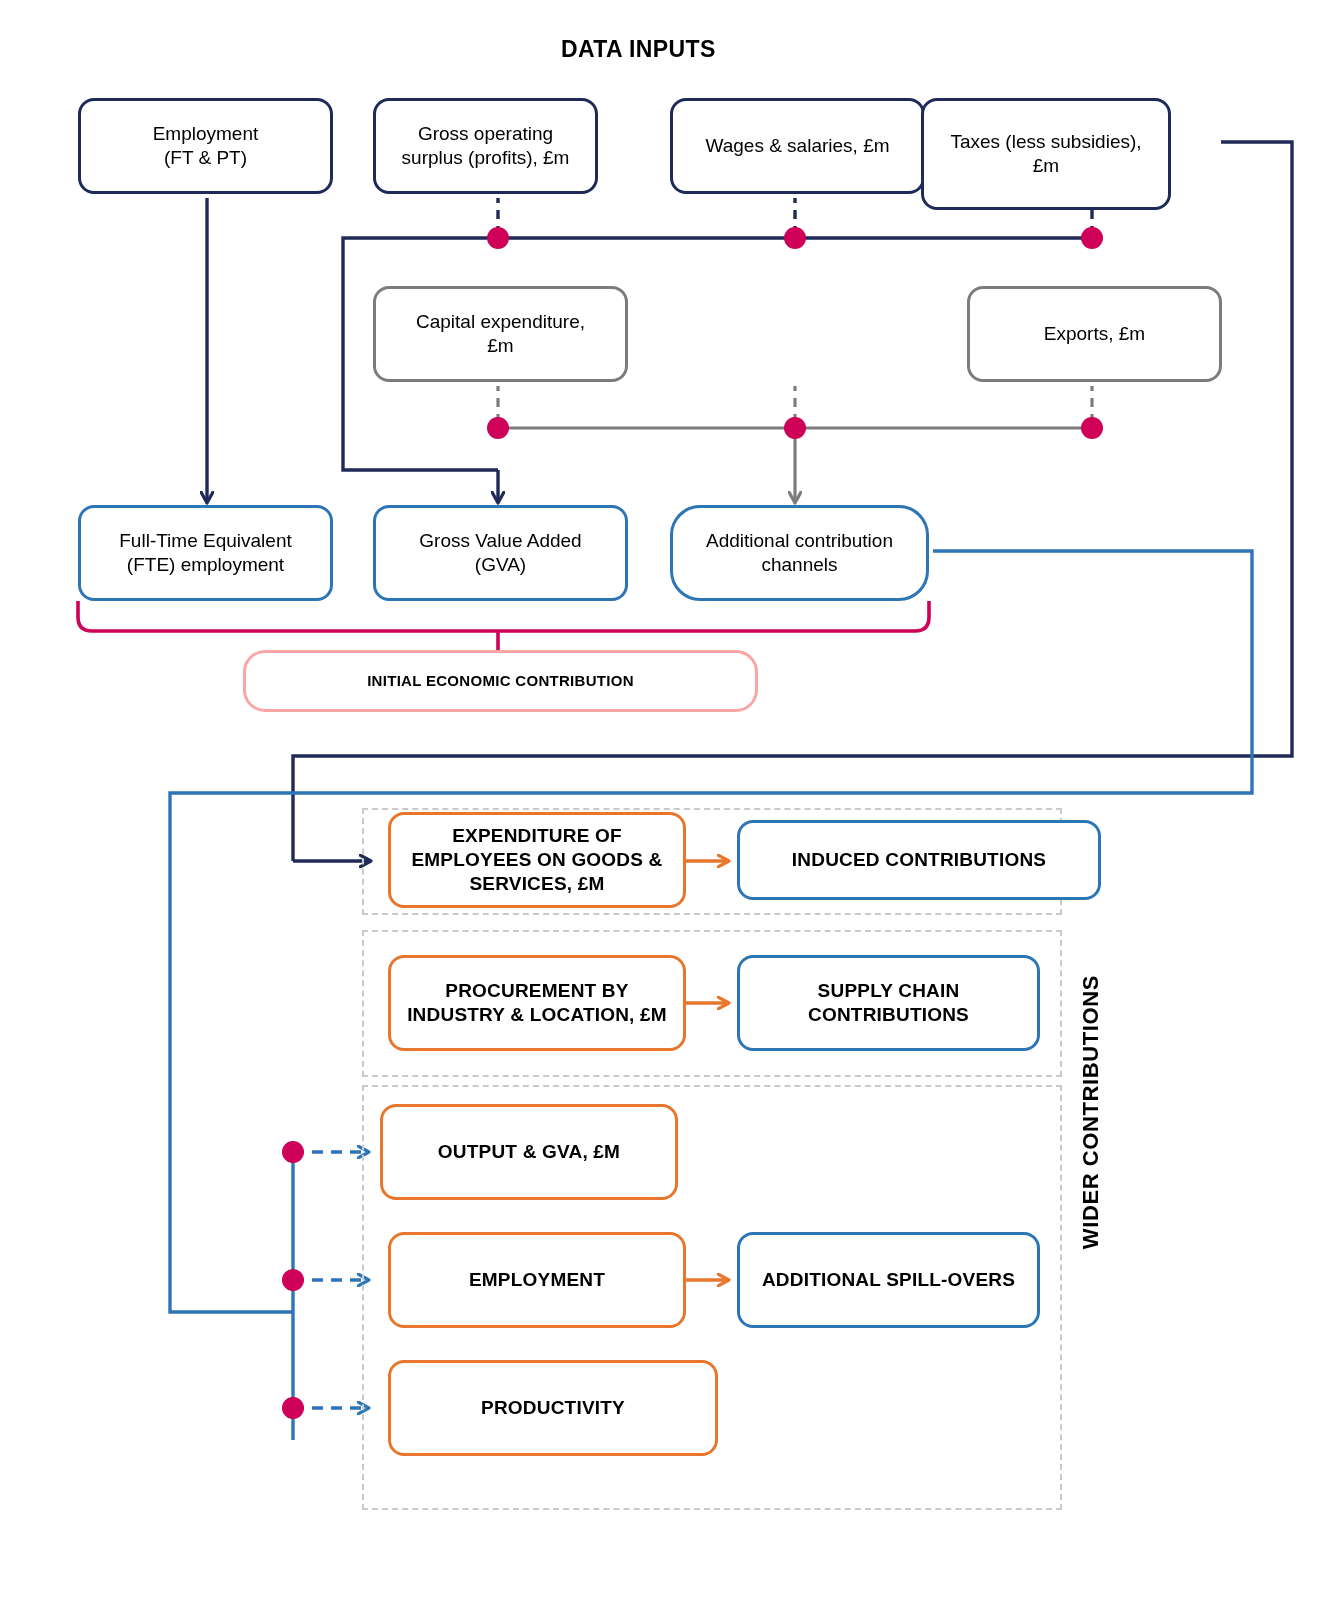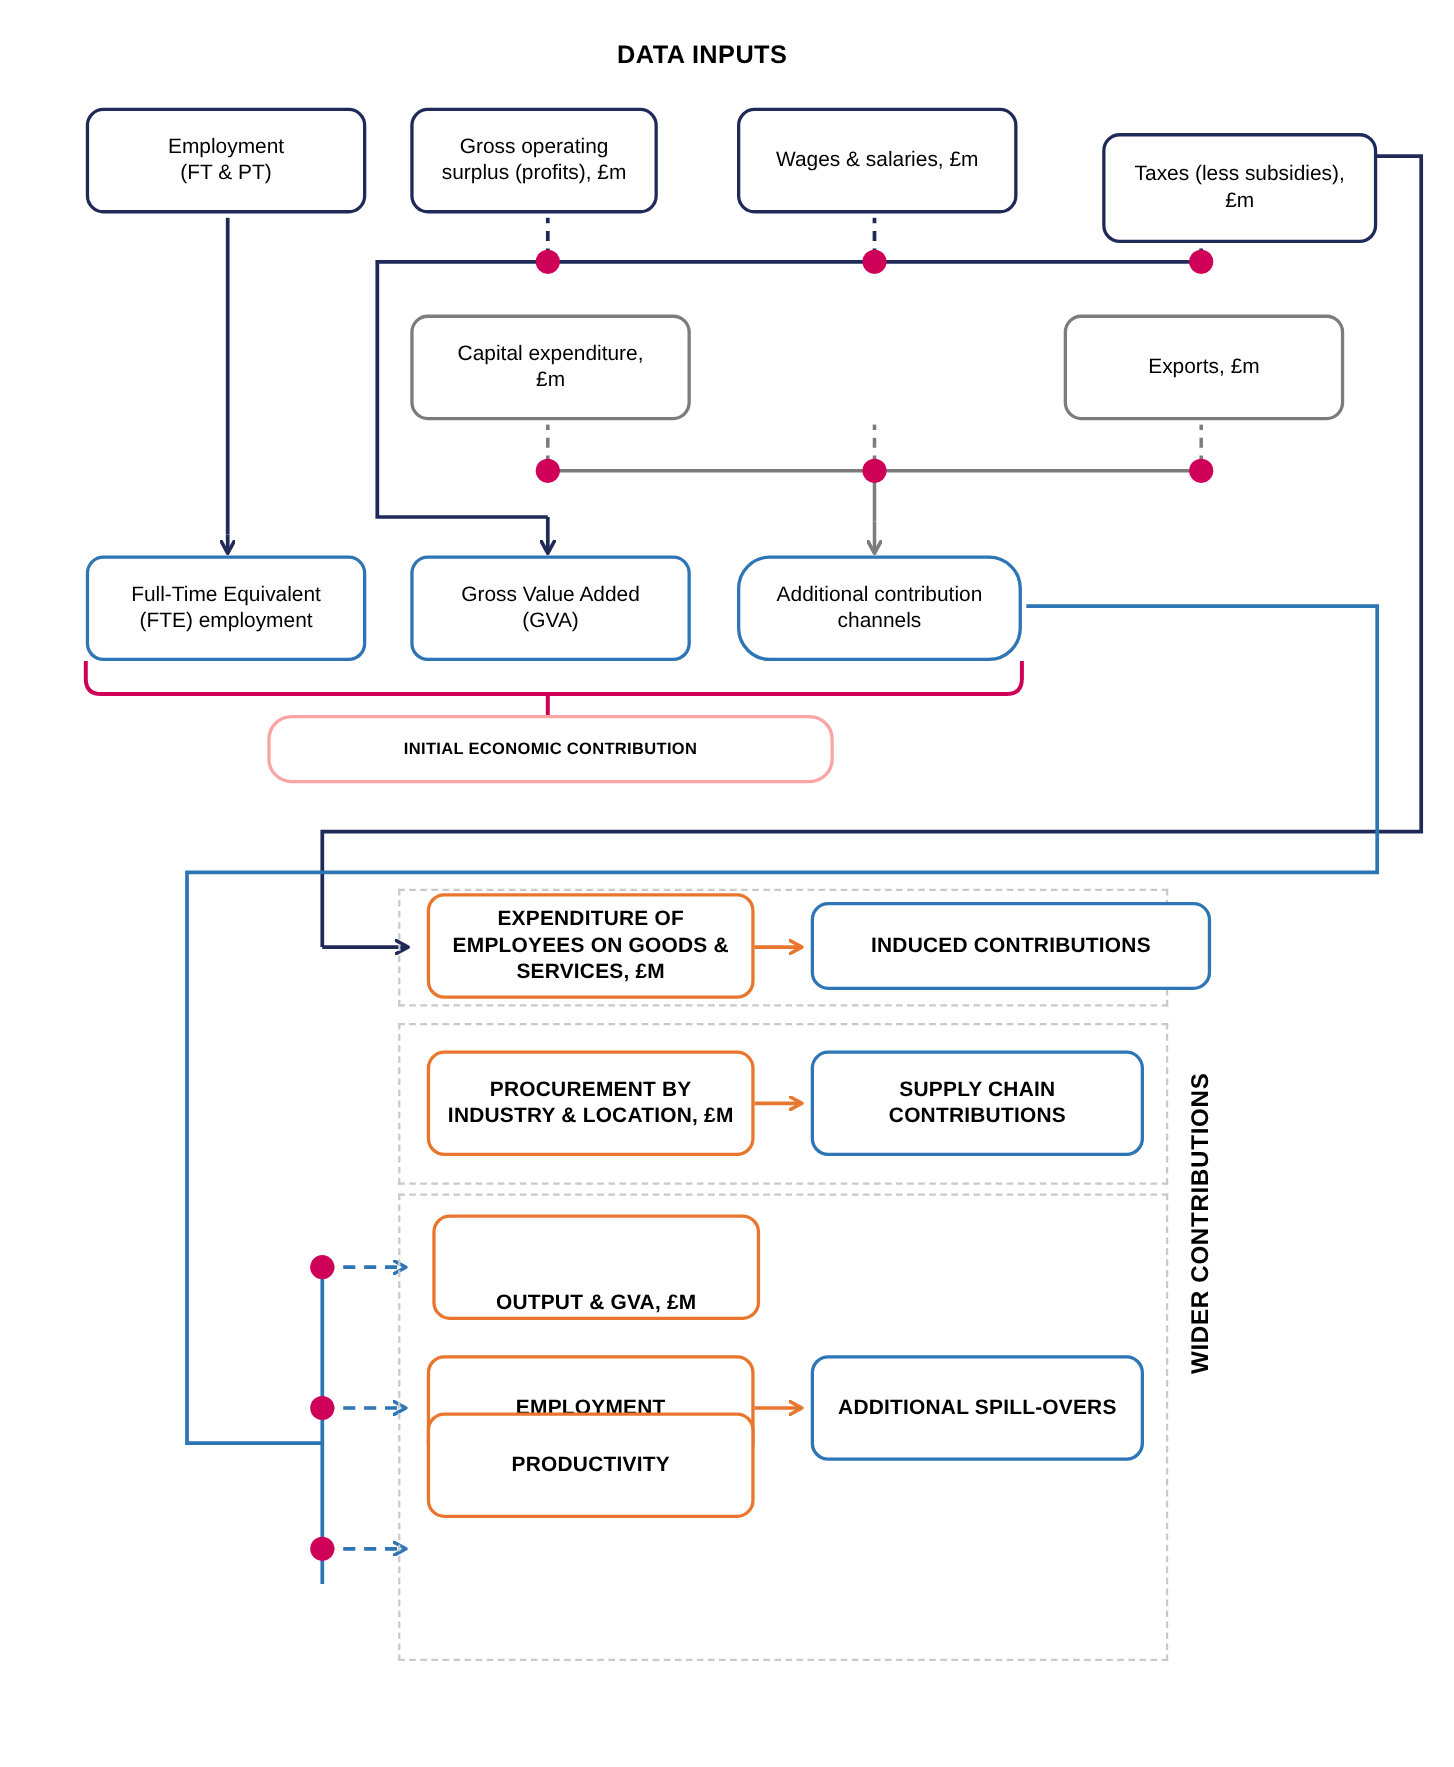--- a/index.html
+++ b/index.html
@@ -137,21 +137,21 @@
       <span>surplus (profits), £m</span>
     </div>
   </div>
 
   <div class="node n-navy" style="left:670px;top:98px;width:255px;height:96px;">
     <div>
       <span>Wages &amp; salaries, £m</span>
     </div>
   </div>
 
-  <div class="node n-navy" style="left:1002px;top:98px;width:250px;height:100px;margin-top:23px;">
+  <div class="node n-navy" style="left:921px;top:98px;width:250px;height:112px;">
     <div>
       <span>Taxes (less subsidies),</span>
       <span>£m</span>
     </div>
   </div>
 
   <div class="node n-grey" style="left:373px;top:286px;width:255px;height:96px;">
     <div>
       <span>Capital expenditure,</span>
       <span>£m</span>
@@ -215,27 +215,27 @@
       <span>INDUSTRY &amp; LOCATION, £M</span>
     </div>
   </div>
   <div class="node n-bluecaps" style="left:737px;top:955px;width:303px;height:96px;">
     <div>
       <span>SUPPLY CHAIN</span>
       <span>CONTRIBUTIONS</span>
     </div>
   </div>
 
-  <div class="node n-orange" style="left:393px;top:1104px;width:298px;height:96px;align-items:flex-end;">
+  <div class="node n-orange" style="left:380px;top:1104px;width:298px;height:96px;">
     <span>OUTPUT &amp; GVA, £M</span>
   </div>
   <div class="node n-orange" style="left:388px;top:1232px;width:298px;height:96px;">
     <span>EMPLOYMENT</span>
   </div>
-  <div class="node n-orange" style="left:388px;top:1284px;width:298px;height:96px;">
+  <div class="node n-orange" style="left:388px;top:1360px;width:330px;height:96px;">
     <span>PRODUCTIVITY</span>
   </div>
   <div class="node n-bluecaps" style="left:737px;top:1232px;width:303px;height:96px;">
     <div>
       <span>ADDITIONAL SPILL-OVERS</span>
     </div>
   </div>
 
 </div>
 

